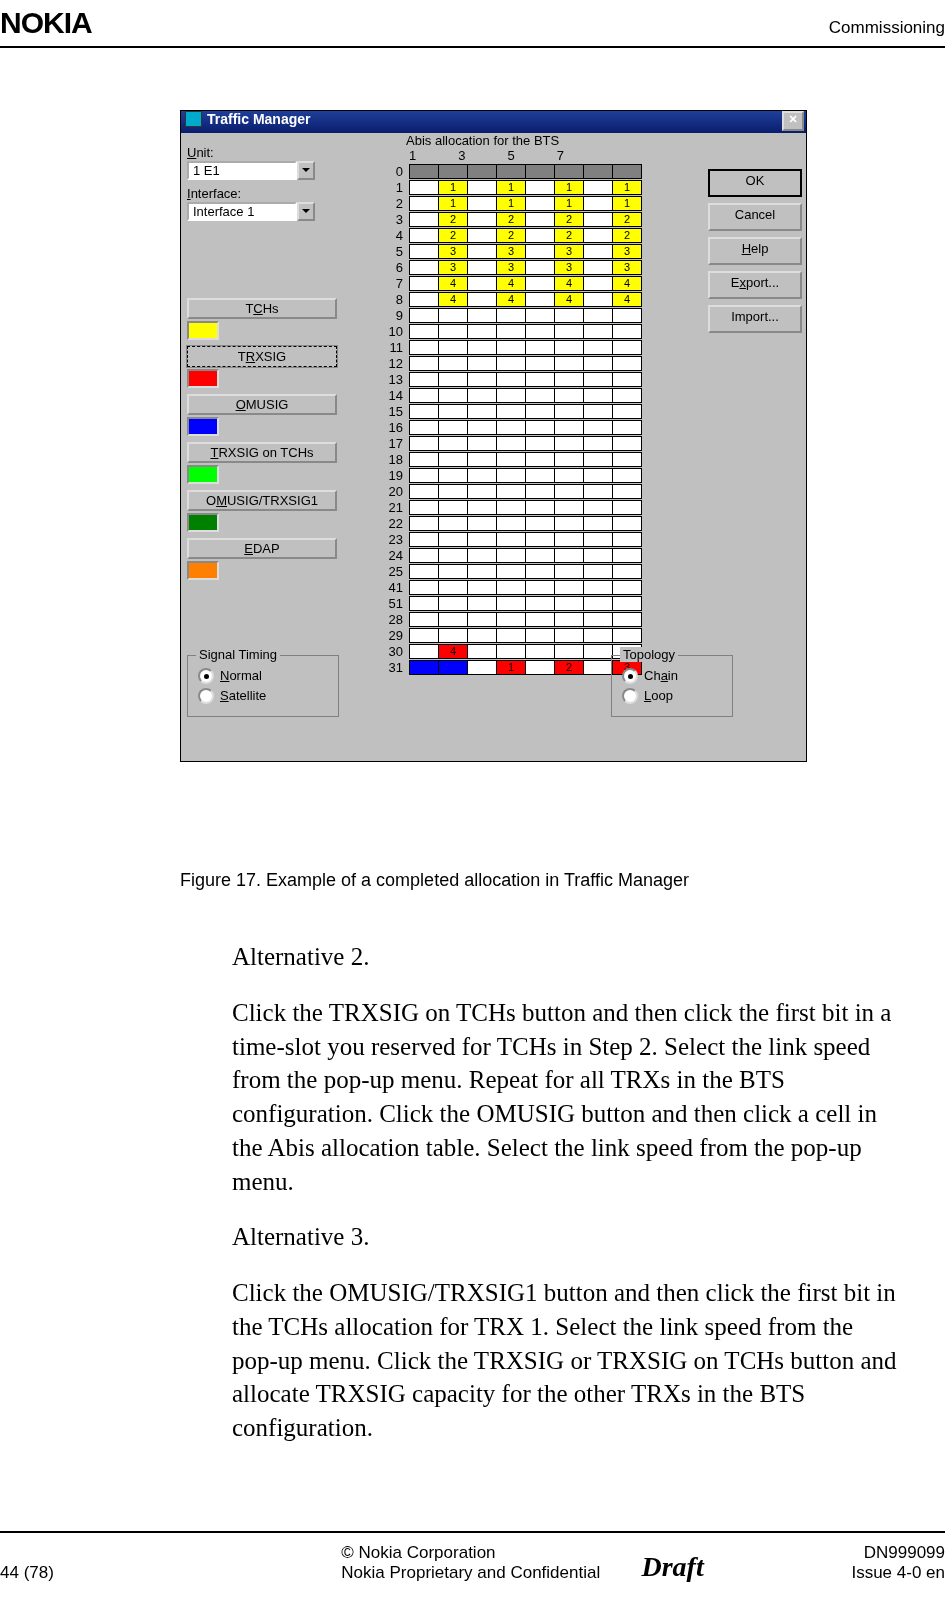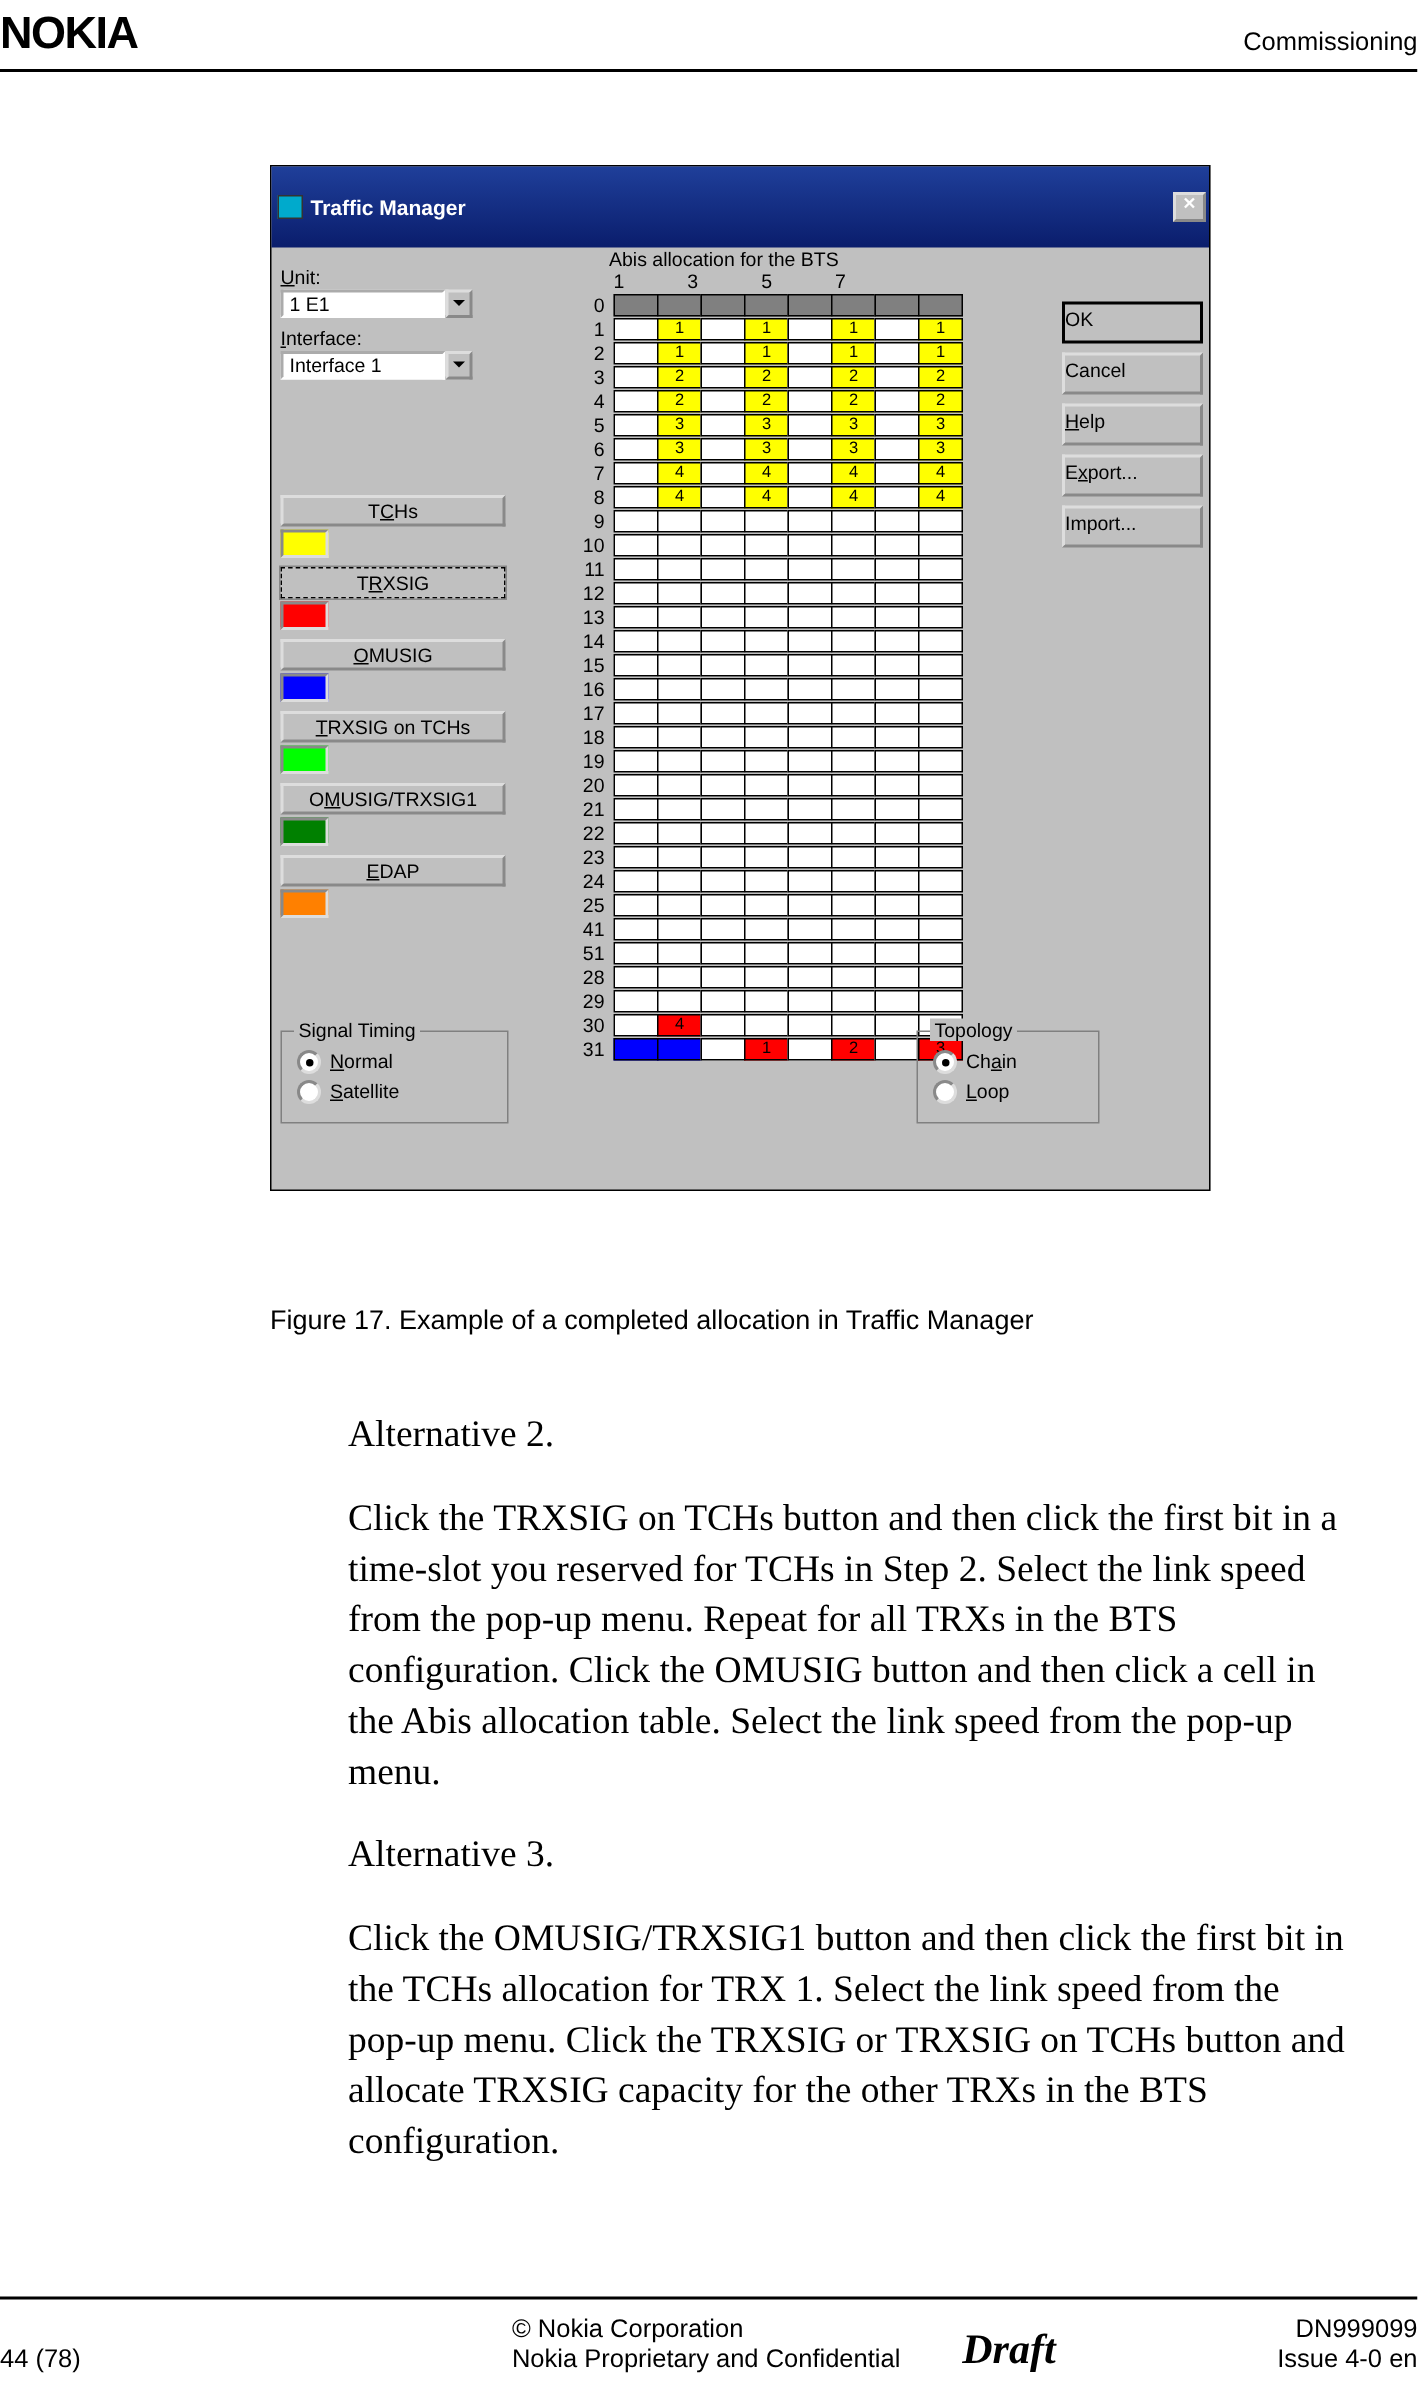--- a/index.html
+++ b/index.html
@@ -3,21 +3,21 @@
 <meta charset="utf-8">
 <style>
 html,body{margin:0;padding:0;background:#fff;font-family:"Times New Roman",Times,serif;color:#000}
 .page{width:945px;height:1597px;position:relative;margin:0 auto;background:#fff;box-sizing:border-box}
 .hdr{position:absolute;top:0;left:0;right:0;padding:14px 0 6px 0}
 .nokia{position:absolute;left:0;top:6px;font-family:Arial,Helvetica,sans-serif;font-weight:900;font-size:30px;letter-spacing:-1px}
 .hdr-right{position:absolute;right:0;top:18px;font-family:Arial,Helvetica,sans-serif;font-size:17px}
 .hr{position:absolute;left:0;right:0;top:46px;border-top:2px solid #000}
 .figure-wrap{position:absolute;left:180px;top:110px;width:625px}
 .win{width:625px;border:1px solid #000;background:#c0c0c0;font-family:"MS Sans Serif",Arial,sans-serif;font-size:13px}
-.titlebar{background:linear-gradient(180deg,#1f3f9a 0%,#0a1d6c 100%);color:#fff;height:22px;display:flex;align-items:center;justify-content:space-between;padding:16px 2px}
+.titlebar{background:linear-gradient(180deg,#1f3f9a 0%,#0a1d6c 100%);color:#fff;height:22px;display:flex;align-items:flex-start;justify-content:space-between;padding:0 2px}
 .titlebar-left{display:flex;align-items:center;gap:5px;padding-left:2px;font-weight:bold;font-size:14px}
 .app-icon{display:inline-block;width:15px;height:14px;background:#0ac;border:1px solid #333}
 .close-x{width:18px;height:16px;background:#c0c0c0;border:2px outset #ddd;font:bold 11px/13px Arial;text-align:center}
 .win-body{padding:8px 18px 10px 8px;position:relative;height:610px}
 .abis-title{position:absolute;left:225px;top:0;font-size:13px}
 .top-nums{position:absolute;left:228px;top:15px;display:flex;gap:42px;font-size:13px}
 .left-col{position:absolute;left:6px;top:10px;width:150px}
 .lbl{font-size:13px;margin-top:2px}
 .ul{text-decoration:underline}
 .combo{display:flex;margin-top:1px;margin-bottom:6px}
@@ -30,21 +30,21 @@
 .swatch{width:28px;height:15px;border:2px inset #ddd;margin:2px 0 6px 0}
 .sw-y{background:#ffff00}.sw-r{background:#ff0000}.sw-b{background:#0000ff}.sw-lg{background:#00ff00}.sw-dg{background:#008000}.sw-o{background:#ff8000}
 .grid-area{position:absolute;left:196px;top:30px}
 .row{display:flex;align-items:center;height:16px}
 .rownum{width:26px;text-align:right;padding-right:6px;font-size:13px}
 .cells{display:flex}
 .cell{width:30px;height:15px;border:1px solid #000;box-sizing:border-box;text-align:center;font-size:11px;line-height:13px;margin-left:-1px}
 .cell:first-child{margin-left:0}
 .c-y{background:#ffff00}.c-w{background:#fff}.c-g{background:#808080}.c-r{background:#ff0000}.c-b{background:#0000ff}
 .right-btns{position:absolute;right:8px;top:36px;width:90px}
-.rbtn{width:90px;height:24px;border:2px outset #ddd;background:#c0c0c0;font-size:13px;line-height:20px;margin-bottom:6px}
+.rbtn{width:90px;height:24px;border:2px outset #ddd;background:#c0c0c0;text-align:center;font-size:13px;line-height:20px;margin-bottom:6px}
 .grp{position:absolute;border:1px solid #808080;}
 .grp .t{position:absolute;top:-9px;left:8px;background:#c0c0c0;padding:0 3px;font-size:13px}
 .sig{left:6px;top:522px;width:150px;height:60px}
 .topo{left:430px;top:522px;width:120px;height:60px}
 .radio{display:flex;align-items:flex-start;gap:6px;font-size:13px;margin:4px 0 0 10px}
 .rdot{width:12px;height:12px;border-radius:50%;background:#fff;border:2px inset #ddd;display:flex;align-items:center;justify-content:center}
 .rdot.on::after{content:"";width:5px;height:5px;border-radius:50%;background:#000}
 .caption{position:absolute;left:180px;top:870px;font-family:Arial,Helvetica,sans-serif;font-size:18px}
 .body-text{position:absolute;left:232px;top:940px;right:40px;font-size:25px;line-height:1.35}
 .body-text p{margin:0 0 22px 0}

